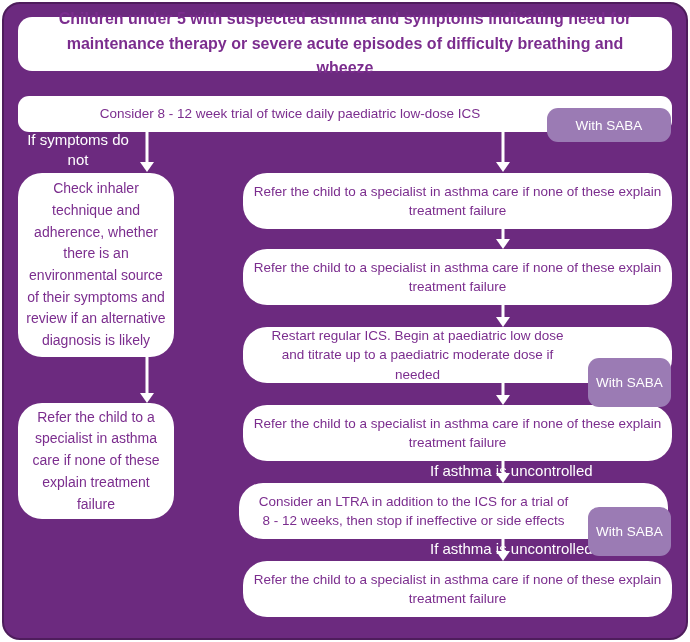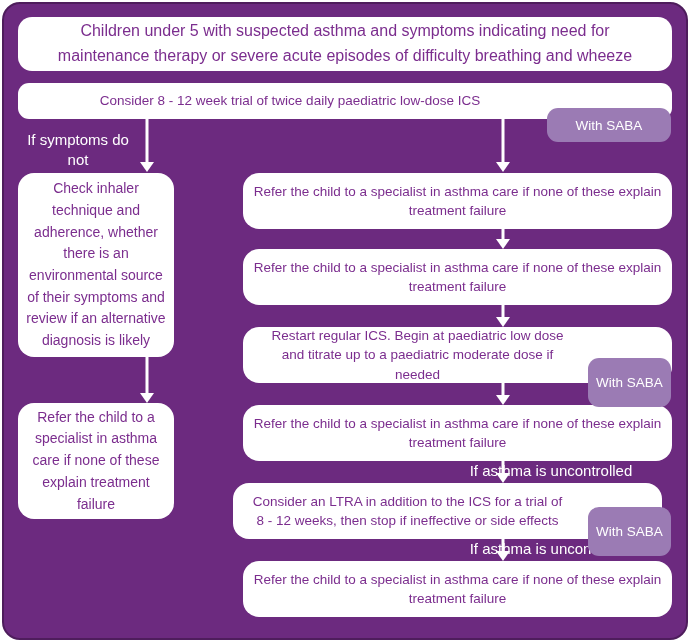--- a/index.html
+++ b/index.html
@@ -21,33 +21,33 @@
     background:#6C2A7F;
     border:2px solid #4E1D5C;
     border-radius:18px;
   }
 
   
   .node{
     position:absolute;
     box-sizing:border-box;
     background:#ffffff;
-    border-radius:16px;
+    border-radius:24px;
     color:#7B2D8E;
     display:flex;
     align-items:center;
     justify-content:center;
     text-align:center;
     line-height:1.42;
     padding:4px 10px;
     font-size:13.5px;
     z-index:4;
   }
   .node.title{
-    font-weight:normal;
+    font-weight:bold;
     font-size:16px;
     line-height:1.55;
     padding:6px 22px;
     border-radius:14px;
   }
   .node.tall{ line-height:1.55; font-size:14px; padding:6px 8px; }
 
   
   .node.with-badge{ justify-content:flex-start; padding-left:16px; padding-right:96px; }
   .node.with-badge .txt{ width:100%; }
@@ -90,34 +90,34 @@
 
   
   .note{
     position:absolute;
     color:#ffffff;
     font-size:15px;
     line-height:1.35;
     text-align:center;
     z-index:5;
   }
-  .note.right-al{ text-align:center; }
+  .note.right-al{ text-align:left; }
 </style>
 </head>
 <body>
 
 <div id="chart">
 
   <div class="panel"></div>
 
   <div class="node title" style="left:18px;top:17px;width:654px;height:54px;">
     <span class="txt">Children under 5 with suspected asthma and symptoms indicating need for maintenance therapy or severe acute episodes of difficulty breathing and wheeze</span>
   </div>
 
-  <div class="node" style="left:18px;top:83px;width:654px;height:36px;border-radius:11px;">
+  <div class="node" style="left:18px;top:96px;width:654px;height:36px;border-radius:11px;">
     <span class="txt" style="padding-right:110px;">Consider 8 - 12 week trial of twice daily paediatric low-dose ICS</span>
   </div>
   <div class="badge" style="left:547px;top:84px;width:124px;height:34px;">
     <span>With SABA</span>
   </div>
 
   <div class="arrow" style="left:139px;top:119px;width:16px;height:53px;">
     <div class="shaft" style="height:43px;"></div>
     <div class="head"></div>
   </div>
@@ -180,21 +180,21 @@
   </div>
 
   <div class="arrow" style="left:495px;top:461px;width:16px;height:22px;">
     <div class="shaft" style="height:12px;"></div>
     <div class="head"></div>
   </div>
   <div class="note right-al" style="left:430px;top:461px;width:242px;">
     <span>If asthma is uncontrolled</span>
   </div>
 
-  <div class="node with-badge" style="left:233px;top:483px;width:429px;height:56px;">
+  <div class="node with-badge" style="left:239px;top:483px;width:429px;height:56px;">
     <span class="txt">Consider an LTRA in addition to the ICS for a trial of 8 - 12 weeks, then stop if ineffective or side effects</span>
   </div>
   <div class="badge" style="left:588px;top:483px;width:83px;height:49px;">
     <span>With SABA</span>
   </div>
 
   <div class="arrow" style="left:495px;top:539px;width:16px;height:22px;">
     <div class="shaft" style="height:12px;"></div>
     <div class="head"></div>
   </div>

